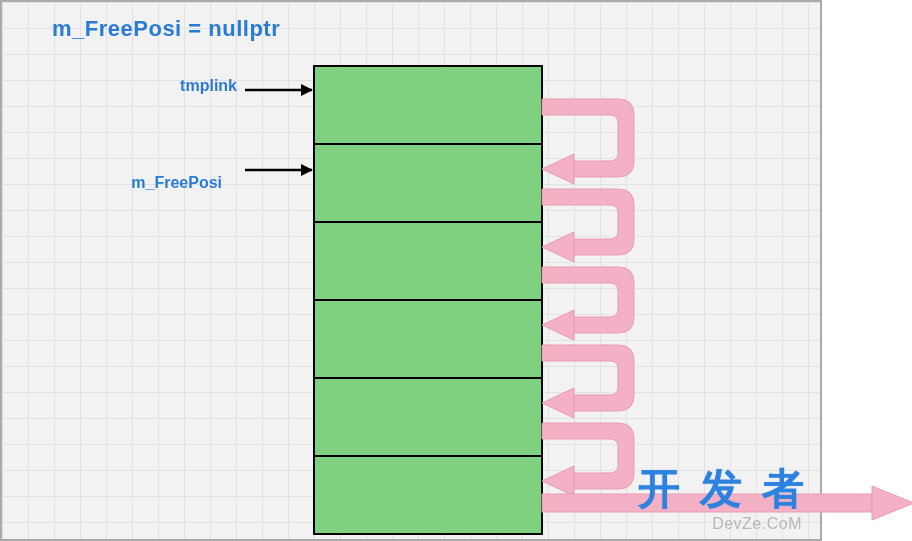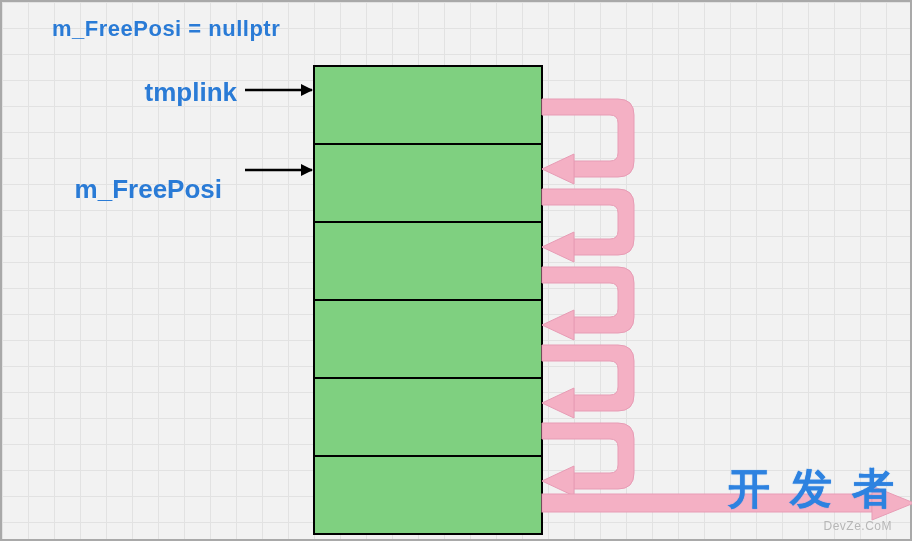--- a/index.html
+++ b/index.html
@@ -5,21 +5,21 @@
   html, body {
     margin: 0;
     padding: 0;
     width: 912px;
     height: 541px;
     overflow: hidden;
     font-family: "Segoe UI", Arial, sans-serif;
   }
   .canvas {
     position: relative;
-    width: 912px;
+    width: 822px;
     height: 541px;
     background-color: #f2f2f2;
     background-image:
       linear-gradient(to right, #e2e2e2 1px, transparent 1px),
       linear-gradient(to bottom, #e2e2e2 1px, transparent 1px);
     background-size: 26px 26px;
     box-sizing: border-box;
     border: 2px solid #a9a9a9;
   }
   .title {
@@ -28,39 +28,39 @@
     top: 14px;
     color: #2a7bd6;
     font-weight: 700;
     font-size: 22px;
     letter-spacing: .5px;
   }
   .label {
     position: absolute;
     color: #2a7bd6;
     font-weight: 700;
-    font-size: 26px;
+    font-size: 16px;
     text-align: right;
     width: 180px;
   }
   .lbl-tmplink   { left: 55px;  top: 75px; }
   .lbl-freeposi  { left: 40px;  top: 172px; }
 
   .svg-layer {
     position: absolute;
     left: 0; top: 0;
     width: 912px; height: 541px;
     pointer-events: none;
   }
 
   .watermark {
     position: absolute;
     right: 18px;
     bottom: 6px;
-    font-size: 12px;
+    font-size: 16px;
     color: #b7b7b7;
     letter-spacing: .5px;
   }
   .brand {
     position: absolute;
     right: 14px;
     bottom: 22px;
     font-size: 42px;
     font-weight: 700;
     color: #2d82e0;

